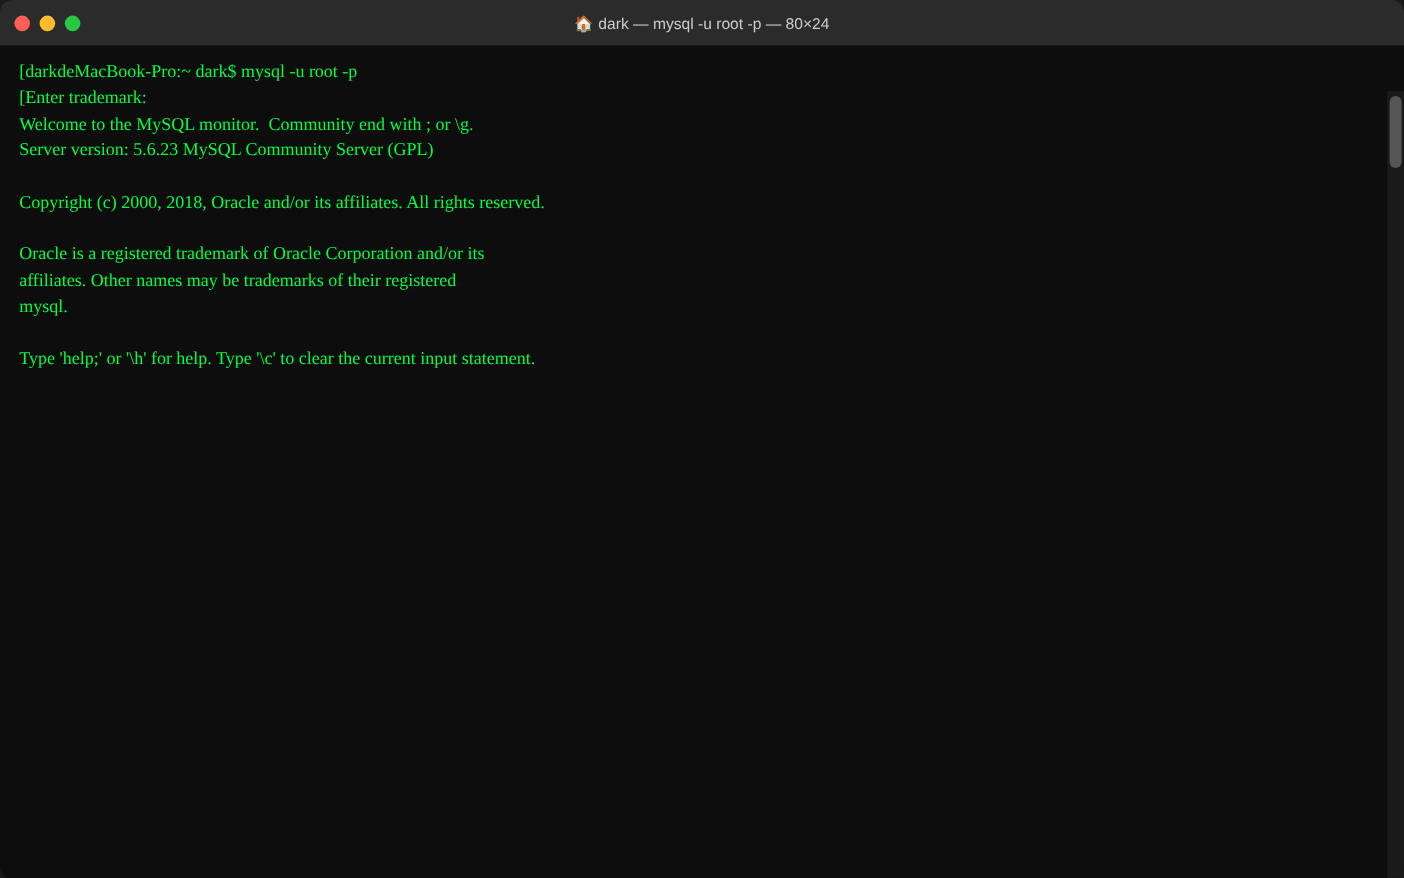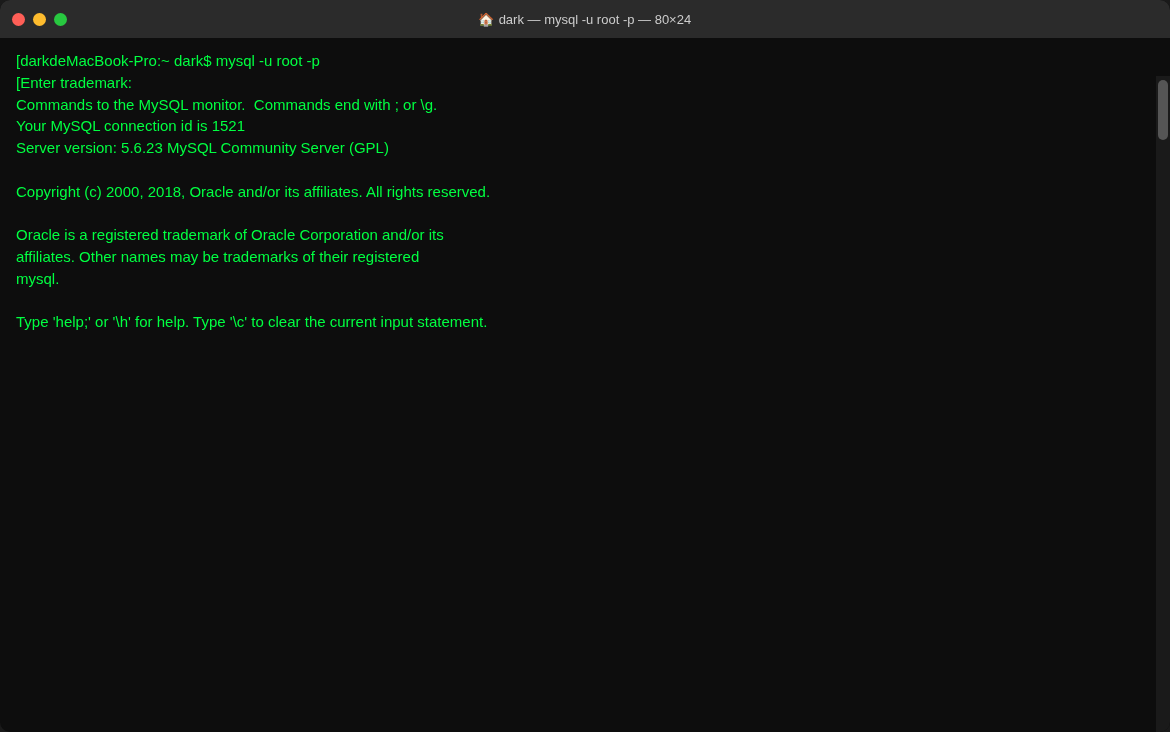--- a/index.html
+++ b/index.html
@@ -90,21 +90,21 @@
       margin-top: 4px;
     }
 
     .terminal-body {
       flex: 1;
       background: #0d0d0d;
       padding: 12px 16px;
       color: #00ff41;
       font-size: 15px;
       line-height: 1.45;
-      font-family: Liberation Sans, sans-serif;
+      font-family: Liberation Serif, serif;
       overflow: hidden;
       position: relative;
       padding-right: 28px;
     }
 
     .terminal-line {
       white-space: pre;
       display: block;
     }
 
@@ -134,22 +134,21 @@
     <div class="title">
       <span>🏠</span>
       <span>dark — mysql -u root -p — 80×24</span>
     </div>
   </div>
 
   <div style="position: relative; flex: 1; overflow: hidden;">
     <div class="terminal-body">
       <span class="terminal-line">[darkdeMacBook-Pro:~ dark$ mysql -u root -p</span>
       <span class="terminal-line">[Enter trademark:</span>
-      <span class="terminal-line">Commands to the MySQL monitor.  Commands end with ; or \g.</span>
-      <span class="terminal-line">Your MySQL connection id is 1521</span>
+      <span class="terminal-line">Welcome to the MySQL monitor.  Community end with ; or \g.</span>
       <span class="terminal-line">Server version: 5.6.23 MySQL Community Server (GPL)</span>
       <span class="terminal-line empty"></span>
       <span class="terminal-line">Copyright (c) 2000, 2018, Oracle and/or its affiliates. All rights reserved.</span>
       <span class="terminal-line empty"></span>
       <span class="terminal-line">Oracle is a registered trademark of Oracle Corporation and/or its</span>
       <span class="terminal-line">affiliates. Other names may be trademarks of their registered</span>
       <span class="terminal-line">mysql.</span>
       <span class="terminal-line empty"></span>
       <span class="terminal-line">Type 'help;' or '\h' for help. Type '\c' to clear the current input statement.</span>
       <span class="terminal-line empty"></span>

